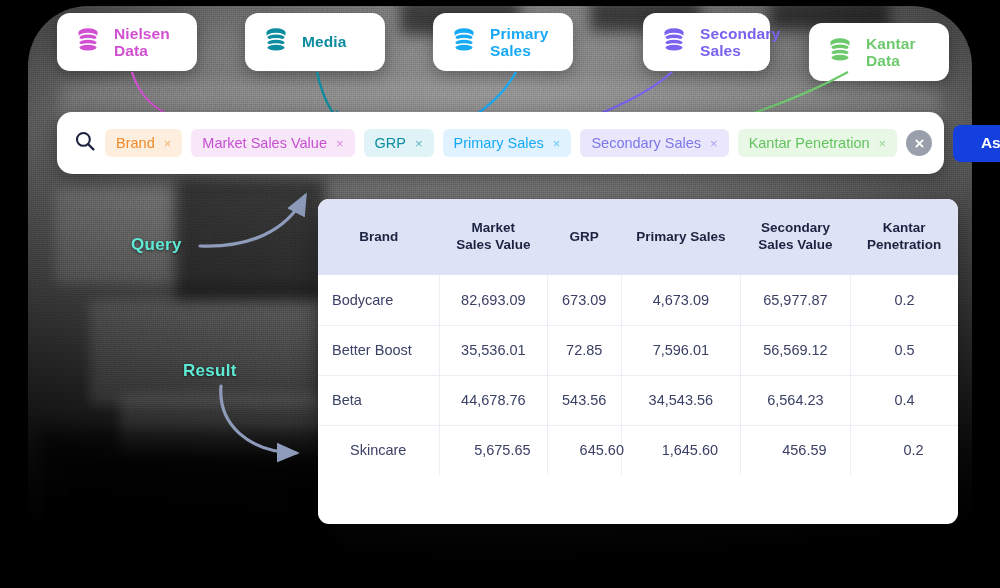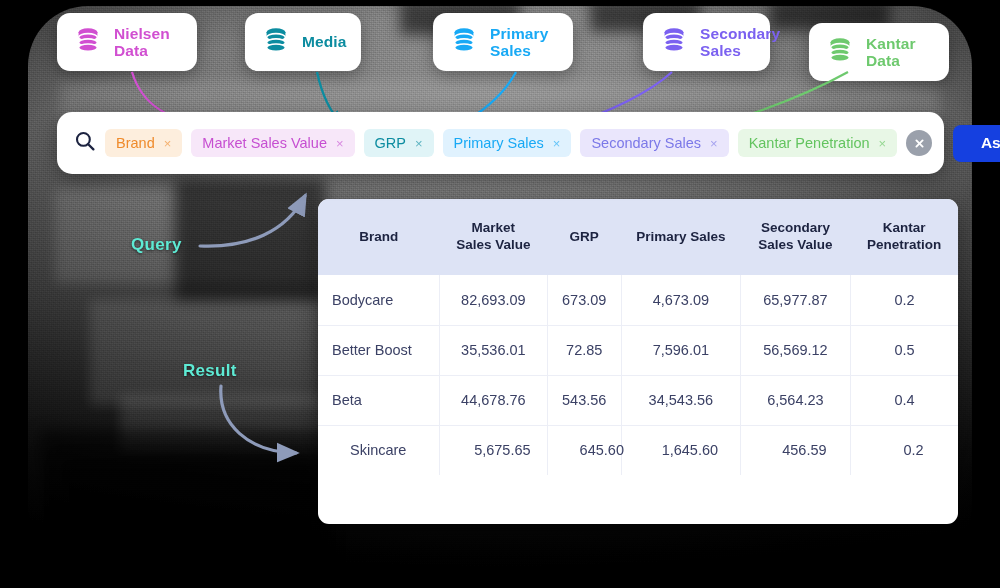--- a/index.html
+++ b/index.html
@@ -216,21 +216,21 @@
       <div class="card" style="left: 57px; top: 13px; width: 140px;">
         <span class="db-icon"><svg width="30" height="30" viewBox="0 0 30 30">
             <ellipse cx="15" cy="7.3" rx="9.4" ry="4.1" fill="#d14fd1"></ellipse>
             <rect x="5.6" y="7.3" width="18.8" height="4.6" fill="#d14fd1"></rect>
             <ellipse cx="15" cy="12.2" rx="9.4" ry="3.6" fill="#d14fd1" stroke="#fff" stroke-width="1.6"></ellipse>
             <ellipse cx="15" cy="17.5" rx="9.4" ry="3.6" fill="#d14fd1" stroke="#fff" stroke-width="1.6"></ellipse>
             <ellipse cx="15" cy="22.6" rx="9.4" ry="3.6" fill="#d14fd1" stroke="#fff" stroke-width="1.6"></ellipse>
           </svg></span>
         <span class="lbl" style="color:#d14fd1"><span>Nielsen</span><br><span>Data</span></span>
       </div>
-      <div class="card" style="left: 245px; top: 13px; width: 116px;">
+      <div class="card" style="left: 245px; top: 13px; width: 140px;">
         <span class="db-icon"><svg width="30" height="30" viewBox="0 0 30 30">
             <ellipse cx="15" cy="7.3" rx="9.4" ry="4.1" fill="#0c8ca0"></ellipse>
             <rect x="5.6" y="7.3" width="18.8" height="4.6" fill="#0c8ca0"></rect>
             <ellipse cx="15" cy="12.2" rx="9.4" ry="3.6" fill="#0c8ca0" stroke="#fff" stroke-width="1.6"></ellipse>
             <ellipse cx="15" cy="17.5" rx="9.4" ry="3.6" fill="#0c8ca0" stroke="#fff" stroke-width="1.6"></ellipse>
             <ellipse cx="15" cy="22.6" rx="9.4" ry="3.6" fill="#0c8ca0" stroke="#fff" stroke-width="1.6"></ellipse>
           </svg></span>
         <span class="lbl" style="color:#0c8ca0"><span>Media</span></span>
       </div>
       <div class="card" style="left: 433px; top: 13px; width: 140px;">

